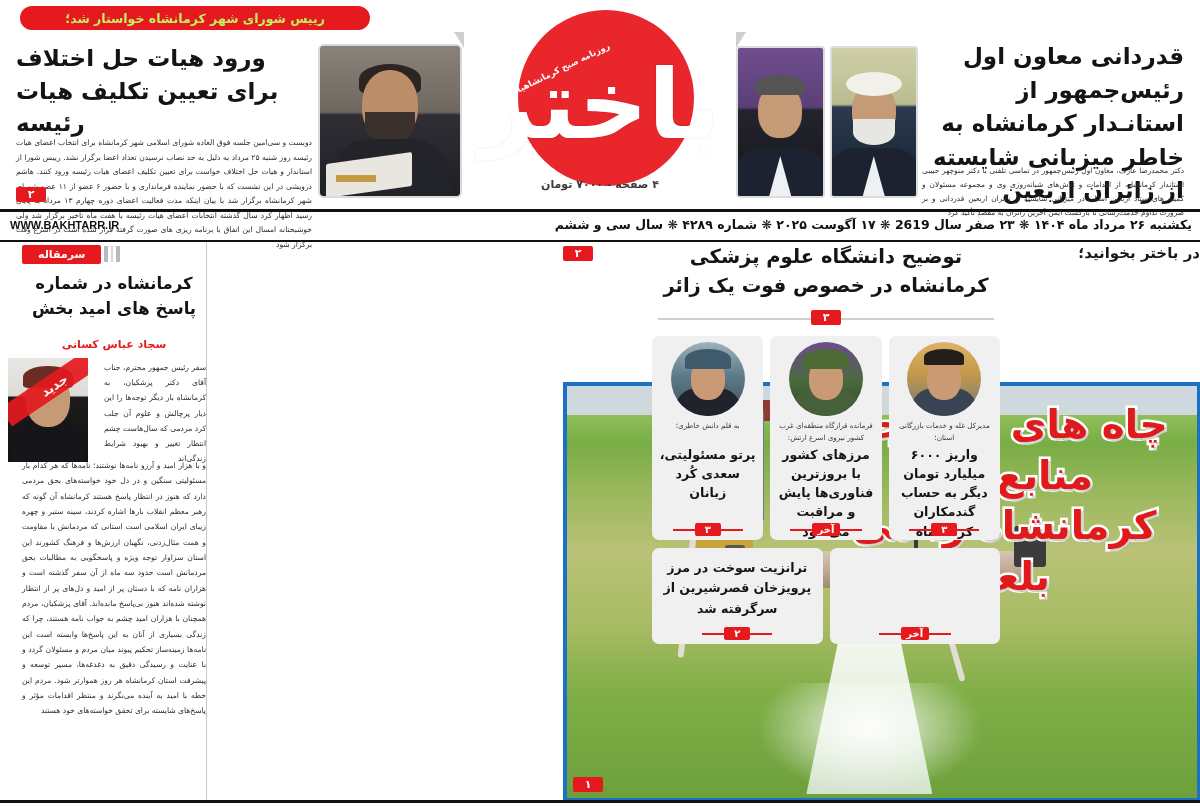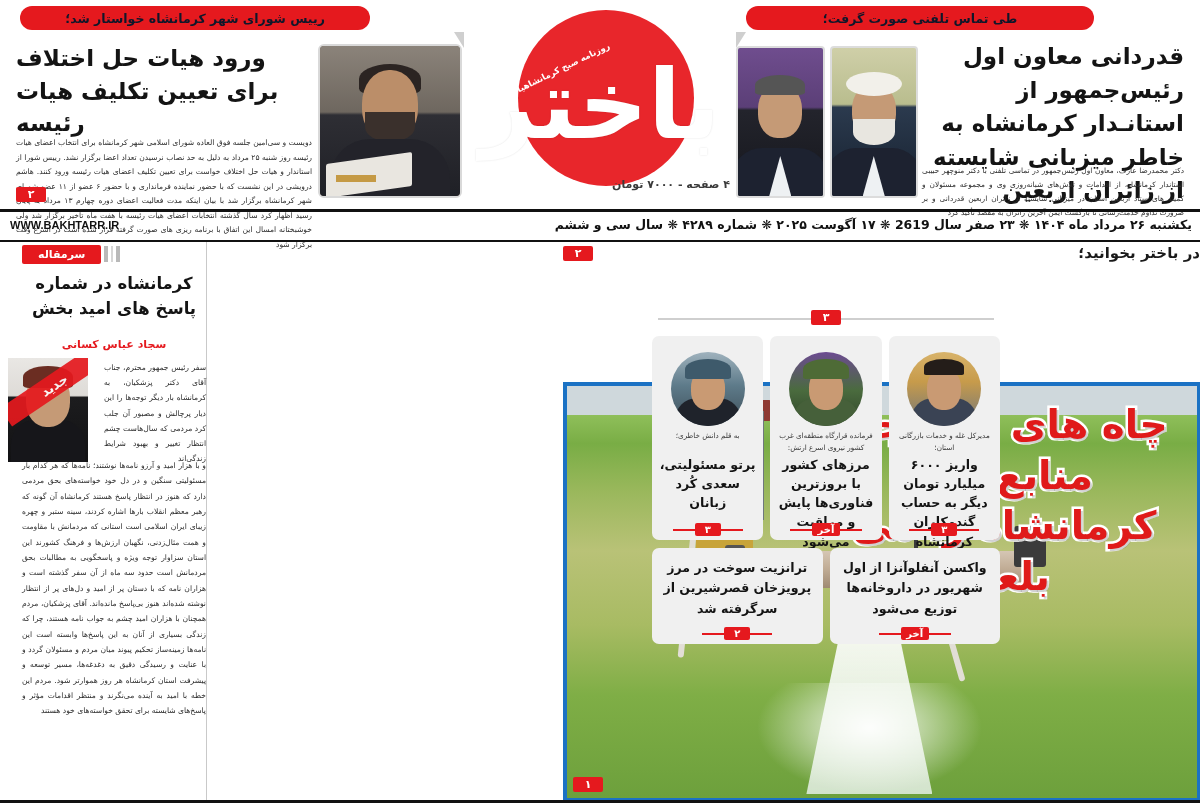--- a/index.html
+++ b/index.html
@@ -12,21 +12,21 @@
     color:#1a1a1a;
   }
   .page{position:relative;width:1200px;height:807px;background:#fff;}
 
   
   .topzone{position:absolute;left:0;top:0;width:1200px;height:213px;}
   .top-rule{position:absolute;left:0;top:209px;width:1200px;height:3px;background:#111;}
 
   
   .redbanner{
-    background:#e5191e;color:#0f172a;border-radius:14px;
+    background:#e5191e;color:#bef264;border-radius:14px;
     font-weight:bold;text-align:left;
     display:flex;align-items:center;justify-content:center;
     letter-spacing:0;
   }
 
   
   .story-left{position:absolute;left:8px;top:6px;width:462px;height:200px;}
   .story-left .redbanner{position:absolute;right:100px;top:0;width:350px;height:24px;font-size:12.5px;}
   .story-left .flag{position:absolute;right:6px;top:26px;width:10px;height:16px;
      background:#cfcfcf;clip-path:polygon(0 0,100% 0,100% 100%);}
@@ -57,21 +57,21 @@
   
   .masthead{position:absolute;left:470px;top:2px;width:260px;height:205px;}
   .logo-circle{position:absolute;left:48px;top:8px;width:176px;height:176px;border-radius:50%;
      background:#e8262b;}
   .logo-word{position:absolute;left:0;top:0;width:260px;height:205px;
      color:#fff;font-size:96px;font-weight:bold;line-height:1;
      display:flex;align-items:center;justify-content:center;padding-bottom:16px;
      text-shadow:0 0 2px rgba(0,0,0,.12);font-family:"DejaVu Sans",sans-serif;}
   .logo-sub{position:absolute;left:30px;top:62px;width:120px;color:#fff;font-size:8.5px;
      transform:rotate(-26deg);text-align:center;font-weight:bold;letter-spacing:.2px;}
-  .logo-price{position:absolute;left:0;top:176px;width:260px;text-align:right;
+  .logo-price{position:absolute;left:0;top:176px;width:260px;text-align:center;
      color:#3a3a3a;font-size:11px;font-weight:bold;}
 
   
   .story-right{position:absolute;left:730px;top:6px;width:462px;height:200px;}
   .story-right .redbanner{position:absolute;right:98px;top:0;width:348px;height:24px;font-size:12.5px;}
   .story-right .flag{position:absolute;left:6px;top:26px;width:10px;height:16px;
      background:#cfcfcf;clip-path:polygon(0 0,100% 0,0 100%);}
   .sr-head{position:absolute;right:8px;top:34px;width:262px;text-align:right;
      font-size:23px;line-height:1.46;font-weight:bold;color:#141414;}
   .sr-body{position:absolute;right:8px;top:158px;width:262px;text-align:justify;
@@ -137,21 +137,21 @@
      -webkit-text-stroke:5px #fff;paint-order:stroke fill;text-shadow:2px 2px 0 rgba(0,0,0,.18);}
   .lead-photo-badge{position:absolute;left:6px;bottom:6px;}
 
   
   .cards{position:absolute;left:652px;top:0;width:348px;height:560px;}
   .cards-head{position:absolute;right:0;top:0;width:348px;text-align:center;
      font-size:19.5px;line-height:1.5;font-weight:bold;color:#141414;}
   .cards-rule{position:absolute;right:6px;top:76px;width:336px;height:2px;background:#cfcfcf;}
   .cards-rule-badge{position:absolute;left:50%;top:68px;transform:translateX(-50%);}
   .card-row{position:absolute;right:0;top:94px;width:348px;height:204px;display:flex;gap:7px;}
-  .card{position:relative;flex:1;background:#f0f0f0;border-radius:7px;padding:16px 5px 24px;
+  .card{position:relative;flex:1;background:#f0f0f0;border-radius:7px;padding:6px 5px 24px;
      display:flex;flex-direction:column;align-items:center;}
   .avatar{width:74px;height:74px;border-radius:50%;overflow:hidden;position:relative;flex:none;margin-bottom:4px;}
   .av1{background:linear-gradient(180deg,#9fb2bd 0%,#5e7b8a 45%,#3d4d57 100%);}
   .av2{background:linear-gradient(180deg,#6c4b91 0%,#4a6b3e 52%,#2f4228 100%);}
   .av3{background:linear-gradient(180deg,#d8b36a 0%,#c79b4b 40%,#6f757c 100%);}
   .avatar .af{position:absolute;left:50%;top:22%;transform:translateX(-50%);
      width:34px;height:42px;border-radius:46% 46% 44% 44%;background:#c99a73;}
   .avatar .ahat{position:absolute;left:50%;top:10%;transform:translateX(-50%);
      width:46px;height:20px;border-radius:50% 50% 10% 10%;background:#3e5a6b;}
   .av2 .ahat{background:#4e6b36;}
@@ -231,21 +231,20 @@
     </div>
 
     <div class="masthead">
       <div class="logo-circle"></div>
       <div class="logo-word">باختر</div>
       <div class="logo-sub">روزنامه صبح کرمانشاهیان</div>
       <div class="logo-price">۴ صفحه - ۷۰۰۰ تومان</div>
     </div>
 
     <div class="story-right">
-      <div class="redbanner">طی تماس تلفنی صورت گرفت؛</div>
       <div class="flag"></div>
       <div class="sr-head">قدردانی معاون اول رئیس‌جمهور از استانـدار کرمانشاه به خاطر میزبانی شایسته از زائران اربعین</div>
       <div class="sr-body">دکتر محمدرضا عارف، معاون اول رئیس‌جمهور در تماسی تلفنی با دکتر منوچهر حبیبی استاندار کرمانشاه، از اقدامات و تلاش‌های شبانه‌روزی وی و مجموعه مسئولان و کمیته های ستاد اربعین استان در میزبانی شایسته از زائران اربعین قدردانی و بر ضرورت تداوم خدمت‌رسانی تا بازگشت ایمن آخرین زائران به مقصد تأکید کرد</div>
       <div class="sr-photos">
         <div class="sr-ph pA">
           <div class="suit"></div>
           <div class="shirt"></div>
           <div class="face"></div>
           <div class="turban"></div>
           <div class="beard"></div>
@@ -287,20 +286,21 @@
         <div class="hose"></div>
         <div class="hose2"></div>
         <div class="water"></div>
         <div class="water2"></div>
         <div class="photo-head">چاه های غیرمجاز منابع آبی کرمانشاه را می بلعند</div>
         <div class="badge lead-photo-badge">۱</div>
       </div>
     </div>
 
     <div class="cards">
+      <div class="cards-head">توضیح دانشگاه علوم پزشکی کرمانشاه در خصوص فوت یک زائر</div>
       <div class="cards-rule"></div>
       <div class="badge cards-rule-badge">۳</div>
 
       <div class="card-row">
         <div class="card">
           <div class="avatar av3">
             <div class="abody"></div>
             <div class="af"></div>
             <div class="ahat"></div>
           </div>
@@ -339,21 +339,20 @@
           <div class="card-badge-wrap">
             <span class="cb-line"></span>
             <span class="badge card-badge">۳</span>
             <span class="cb-line"></span>
           </div>
         </div>
       </div>
 
       <div class="card-row2">
         <div class="card2">
-          <div class="card2-title">واکسن آنفلوآنزا از اول شهریور در داروخانه‌ها توزیع می‌شود</div>
           <div class="card-badge-wrap">
             <span class="cb-line"></span>
             <span class="badge card-badge last">آخر</span>
             <span class="cb-line"></span>
           </div>
         </div>
         <div class="card2">
           <div class="card2-title">ترانزیت سوخت در مرز پرویزخان قصرشیرین از سرگرفته شد</div>
           <div class="card-badge-wrap">
             <span class="cb-line"></span>
@@ -372,19 +371,19 @@
         <span class="bar"></span>
       </div>
       <div class="side-head">کرمانشاه در شماره پاسخ های امید بخش</div>
       <div class="side-byline">سجاد عباس کسانی</div>
       <div class="side-photo">
         <div class="sb"></div>
         <div class="sf"></div>
         <div class="sh"></div>
         <div class="ribbon">جدید</div>
       </div>
-      <div class="side-body-a">سفر رئیس جمهور محترم، جناب آقای دکتر پزشکیان، به کرمانشاه بار دیگر توجه‌ها را این دیار پرچالش و مصبور آن جلب کرد مردمی که سال‌هاست چشم انتظار تغییر و بهبود شرایط زندگی‌اند</div>
+      <div class="side-body-a">سفر رئیس جمهور محترم، جناب آقای دکتر پزشکیان، به کرمانشاه بار دیگر توجه‌ها را این دیار پرچالش و علوم آن جلب کرد مردمی که سال‌هاست چشم انتظار تغییر و بهبود شرایط زندگی‌اند</div>
       <div class="side-body-b">و با هزار امید و آرزو نامه‌ها نوشتند؛ نامه‌ها که هر کدام بار مسئولیتی سنگین و در دل خود خواسته‌های بحق مردمی دارد که هنوز در انتظار پاسخ هستند کرمانشاه آن گونه که رهبر معظم انقلاب بارها اشاره کردند، سینه ستبر و چهره زیبای ایران اسلامی است استانی که مردمانش با مقاومت و همت مثال‌زدنی، نگهبان ارزش‌ها و فرهنگ کشورند این استان سزاوار توجه ویژه و پاسخگویی به مطالبات بحق مردمانش است حدود سه ماه از آن سفر گذشته است و هزاران نامه که با دستان پر از امید و دل‌های پر از انتظار نوشته شده‌اند هنوز بی‌پاسخ مانده‌اند. آقای پزشکیان، مردم همچنان با هزاران امید چشم به جواب نامه هستند، چرا که زندگی بسیاری از آنان به این پاسخ‌ها وابسته است این نامه‌ها زمینه‌ساز تحکیم پیوند میان مردم و مسئولان گردد و با عنایت و رسیدگی دقیق به دغدغه‌ها، مسیر توسعه و پیشرفت استان کرمانشاه هر روز هموارتر شود. مردم این خطه با امید به آینده می‌نگرند و منتظر اقدامات مؤثر و پاسخ‌های شایسته برای تحقق خواسته‌های خود هستند</div>
     </div>
   </div>
 
   <div class="bottom-rule"></div>
 </div>
 
 </body></html>

